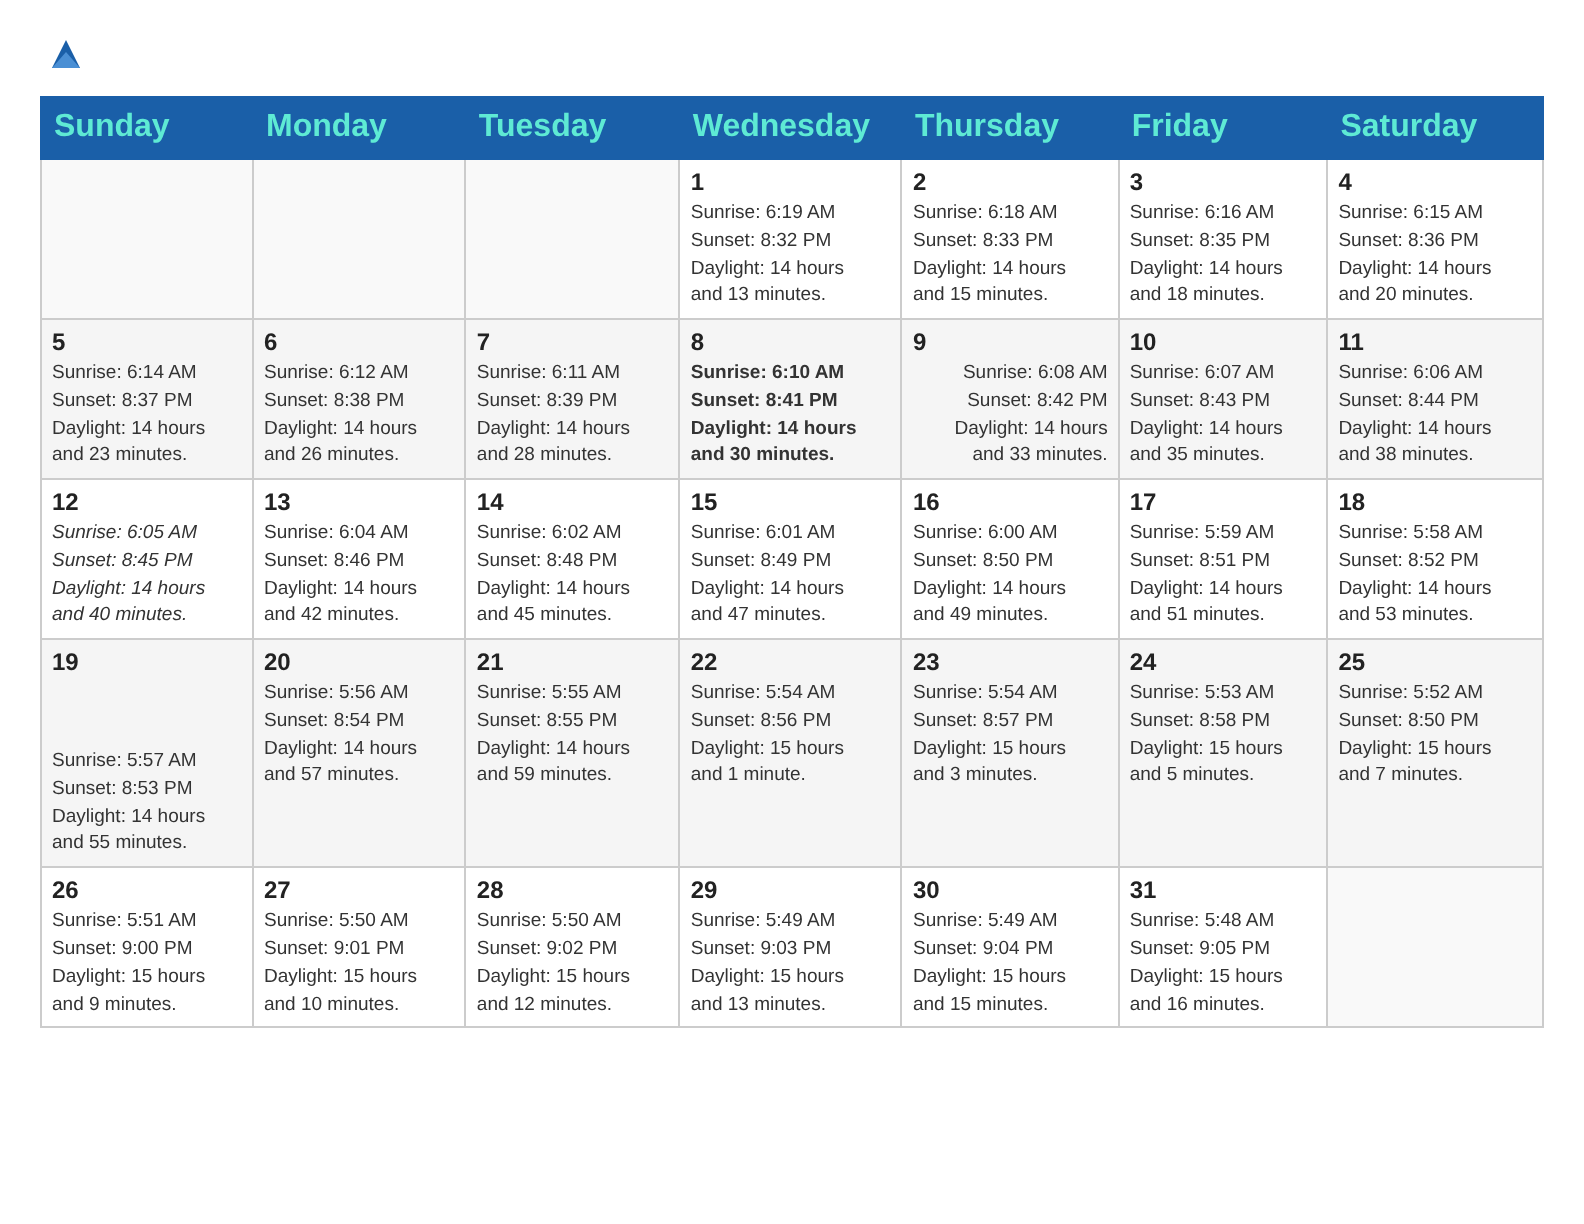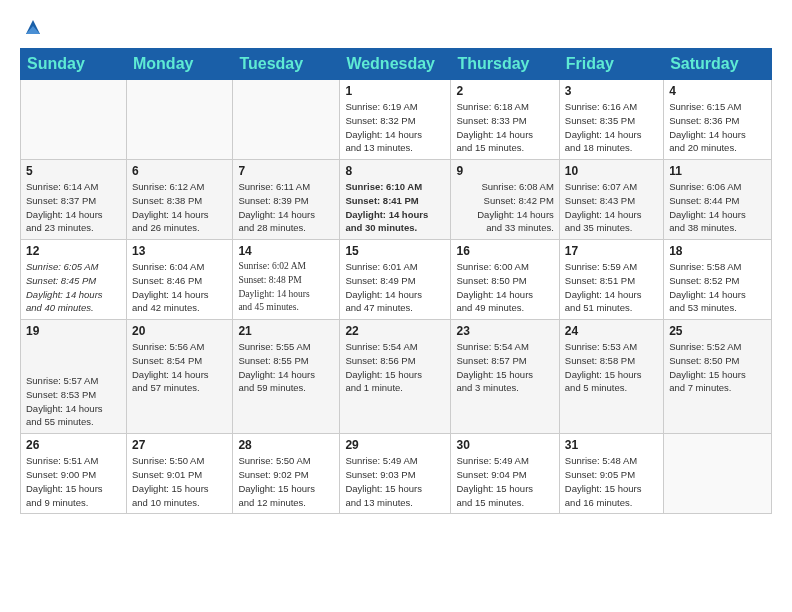--- a/index.html
+++ b/index.html
@@ -216,21 +216,21 @@
           </td>
           <td>
             <div class="day-number">13</div>
             <div class="day-info" style="white-space: pre-line;">Sunrise: 6:04 AM
 Sunset: 8:46 PM
 Daylight: 14 hours
 and 42 minutes.</div>
           </td>
           <td>
             <div class="day-number">14</div>
-            <div class="day-info" style="white-space: pre-line; font-family: Liberation Serif, serif;">Sunrise: 6:02 AM
+            <div class="day-info" style="white-space: pre-line;">Sunrise: 6:02 AM
 Sunset: 8:48 PM
 Daylight: 14 hours
 and 45 minutes.</div>
           </td>
           <td>
             <div class="day-number">15</div>
             <div class="day-info" style="white-space: pre-line;">Sunrise: 6:01 AM
 Sunset: 8:49 PM
 Daylight: 14 hours
 and 47 minutes.</div>

